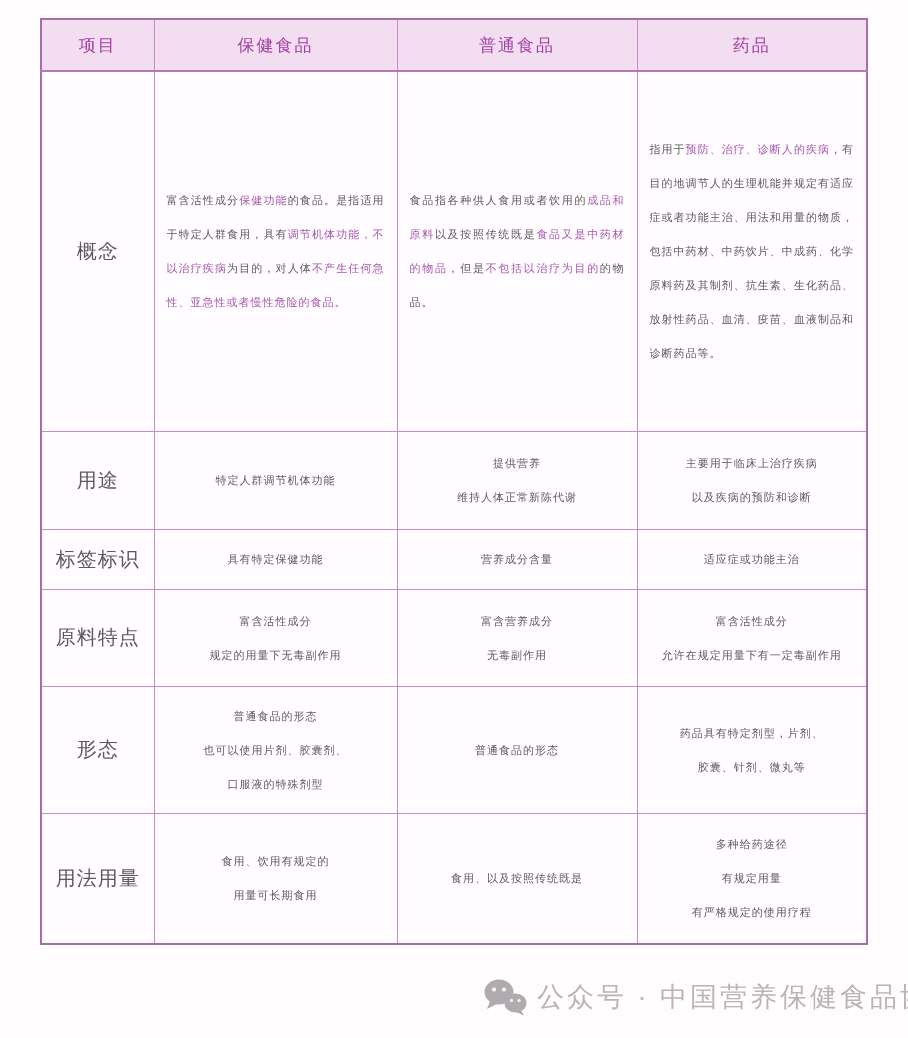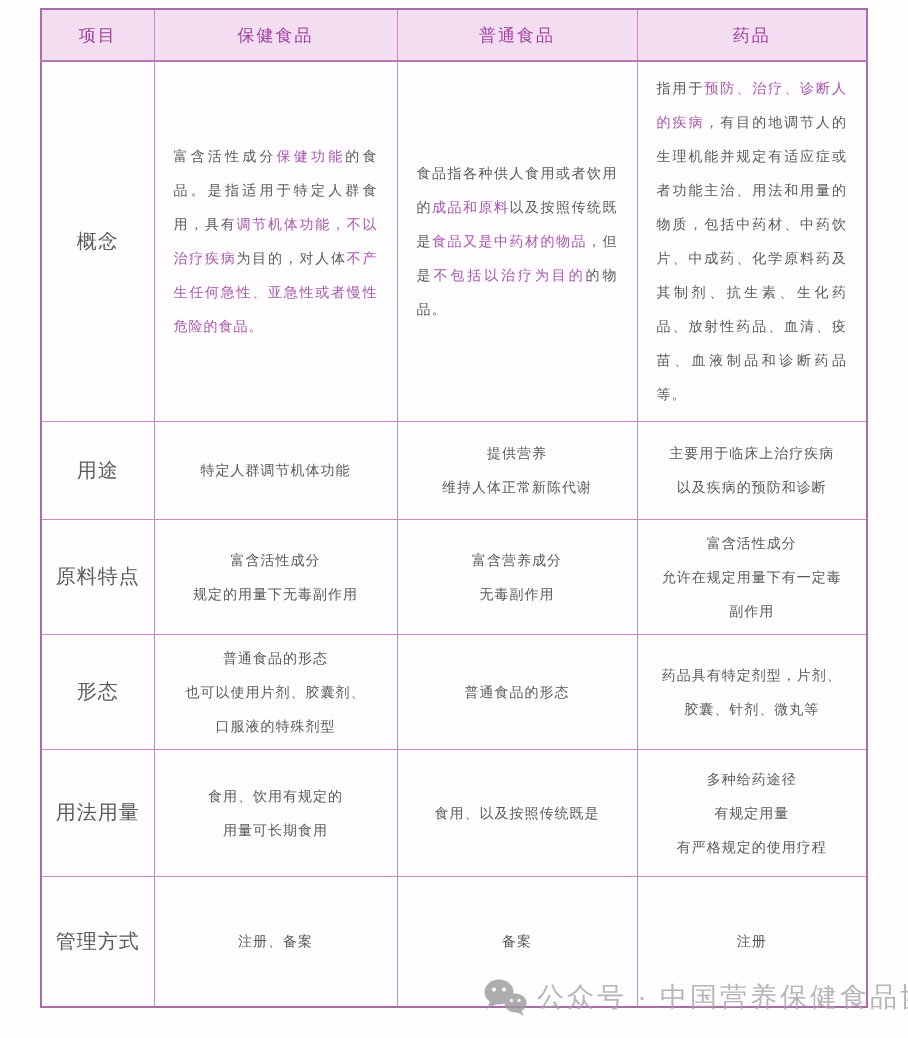--- a/index.html
+++ b/index.html
@@ -8,21 +8,21 @@
     background:#fffdfe;
     font-family:"Liberation Sans","DejaVu Sans",sans-serif;
   }
   .page{
     position:relative;
     width:908px; height:1038px;
     background:#fffdfe;
     overflow:hidden;
   }
   table.cmp{
-    position:absolute; left:40px; top:8px;
+    position:absolute; left:40px; top:18px;
     width:828px;
     border-collapse:collapse;
     table-layout:fixed;
     border:2px solid #a96ca9;
     background:#fffdff;
   }
   .cmp th,.cmp td{
     border:1px solid #c98bc5;
     font-weight:normal;
     letter-spacing:1px;
@@ -40,25 +40,25 @@
   .cmp tbody th{
     color:#5b595d;
     font-size:20px;
     text-align:center;
     vertical-align:middle;
     background:#fffdff;
     padding:0 6px;
   }
   .cmp td{
     color:#5b595d;
-    font-size:14px;
+    font-size:11px;
     line-height:34px;
     text-align:center;
     vertical-align:middle;
-    padding:6px 19px;
+    padding:6px 12px;
   }
   .cmp td.concept-cell{
     text-align:justify;
     text-justify:inter-ideograph;
   }
   .cmp .hl{ color:#a855ae; }
   .cell-line{ line-height:34px; }
 
   
   .cmp tbody tr:nth-child(1){ height:360px; }
@@ -117,20 +117,32 @@
           <td>
             <div class="cell-line">提供营养</div>
             <div class="cell-line">维持人体正常新陈代谢</div>
           </td>
           <td>
             <div class="cell-line">主要用于临床上治疗疾病</div>
             <div class="cell-line">以及疾病的预防和诊断</div>
           </td>
         </tr>
         <tr>
+          <th>标签标识</th>
+          <td>
+            <div class="cell-line">具有特定保健功能</div>
+          </td>
+          <td>
+            <div class="cell-line">营养成分含量</div>
+          </td>
+          <td>
+            <div class="cell-line">适应症或功能主治</div>
+          </td>
+        </tr>
+        <tr>
           <th>原料特点</th>
           <td>
             <div class="cell-line">富含活性成分</div>
             <div class="cell-line">规定的用量下无毒副作用</div>
           </td>
           <td>
             <div class="cell-line">富含营养成分</div>
             <div class="cell-line">无毒副作用</div>
           </td>
           <td>
@@ -159,32 +171,20 @@
             <div class="cell-line">食用、饮用有规定的</div>
             <div class="cell-line">用量可长期食用</div>
           </td>
           <td>
             <div class="cell-line">食用、以及按照传统既是</div>
           </td>
           <td>
             <div class="cell-line">多种给药途径</div>
             <div class="cell-line">有规定用量</div>
             <div class="cell-line">有严格规定的使用疗程</div>
-          </td>
-        </tr>
-        <tr>
-          <th>管理方式</th>
-          <td>
-            <div class="cell-line">注册、备案</div>
-          </td>
-          <td>
-            <div class="cell-line">备案</div>
-          </td>
-          <td>
-            <div class="cell-line">注册</div>
           </td>
         </tr>
       </tbody>
   </table>
 
   <div class="watermark">
     <span class="wm-icon">
       <svg width="44" height="38" viewBox="0 0 44 38" aria-hidden="true">
         <g fill="#9b999b">
           <ellipse cx="16" cy="14" rx="14.5" ry="12.5"></ellipse>

